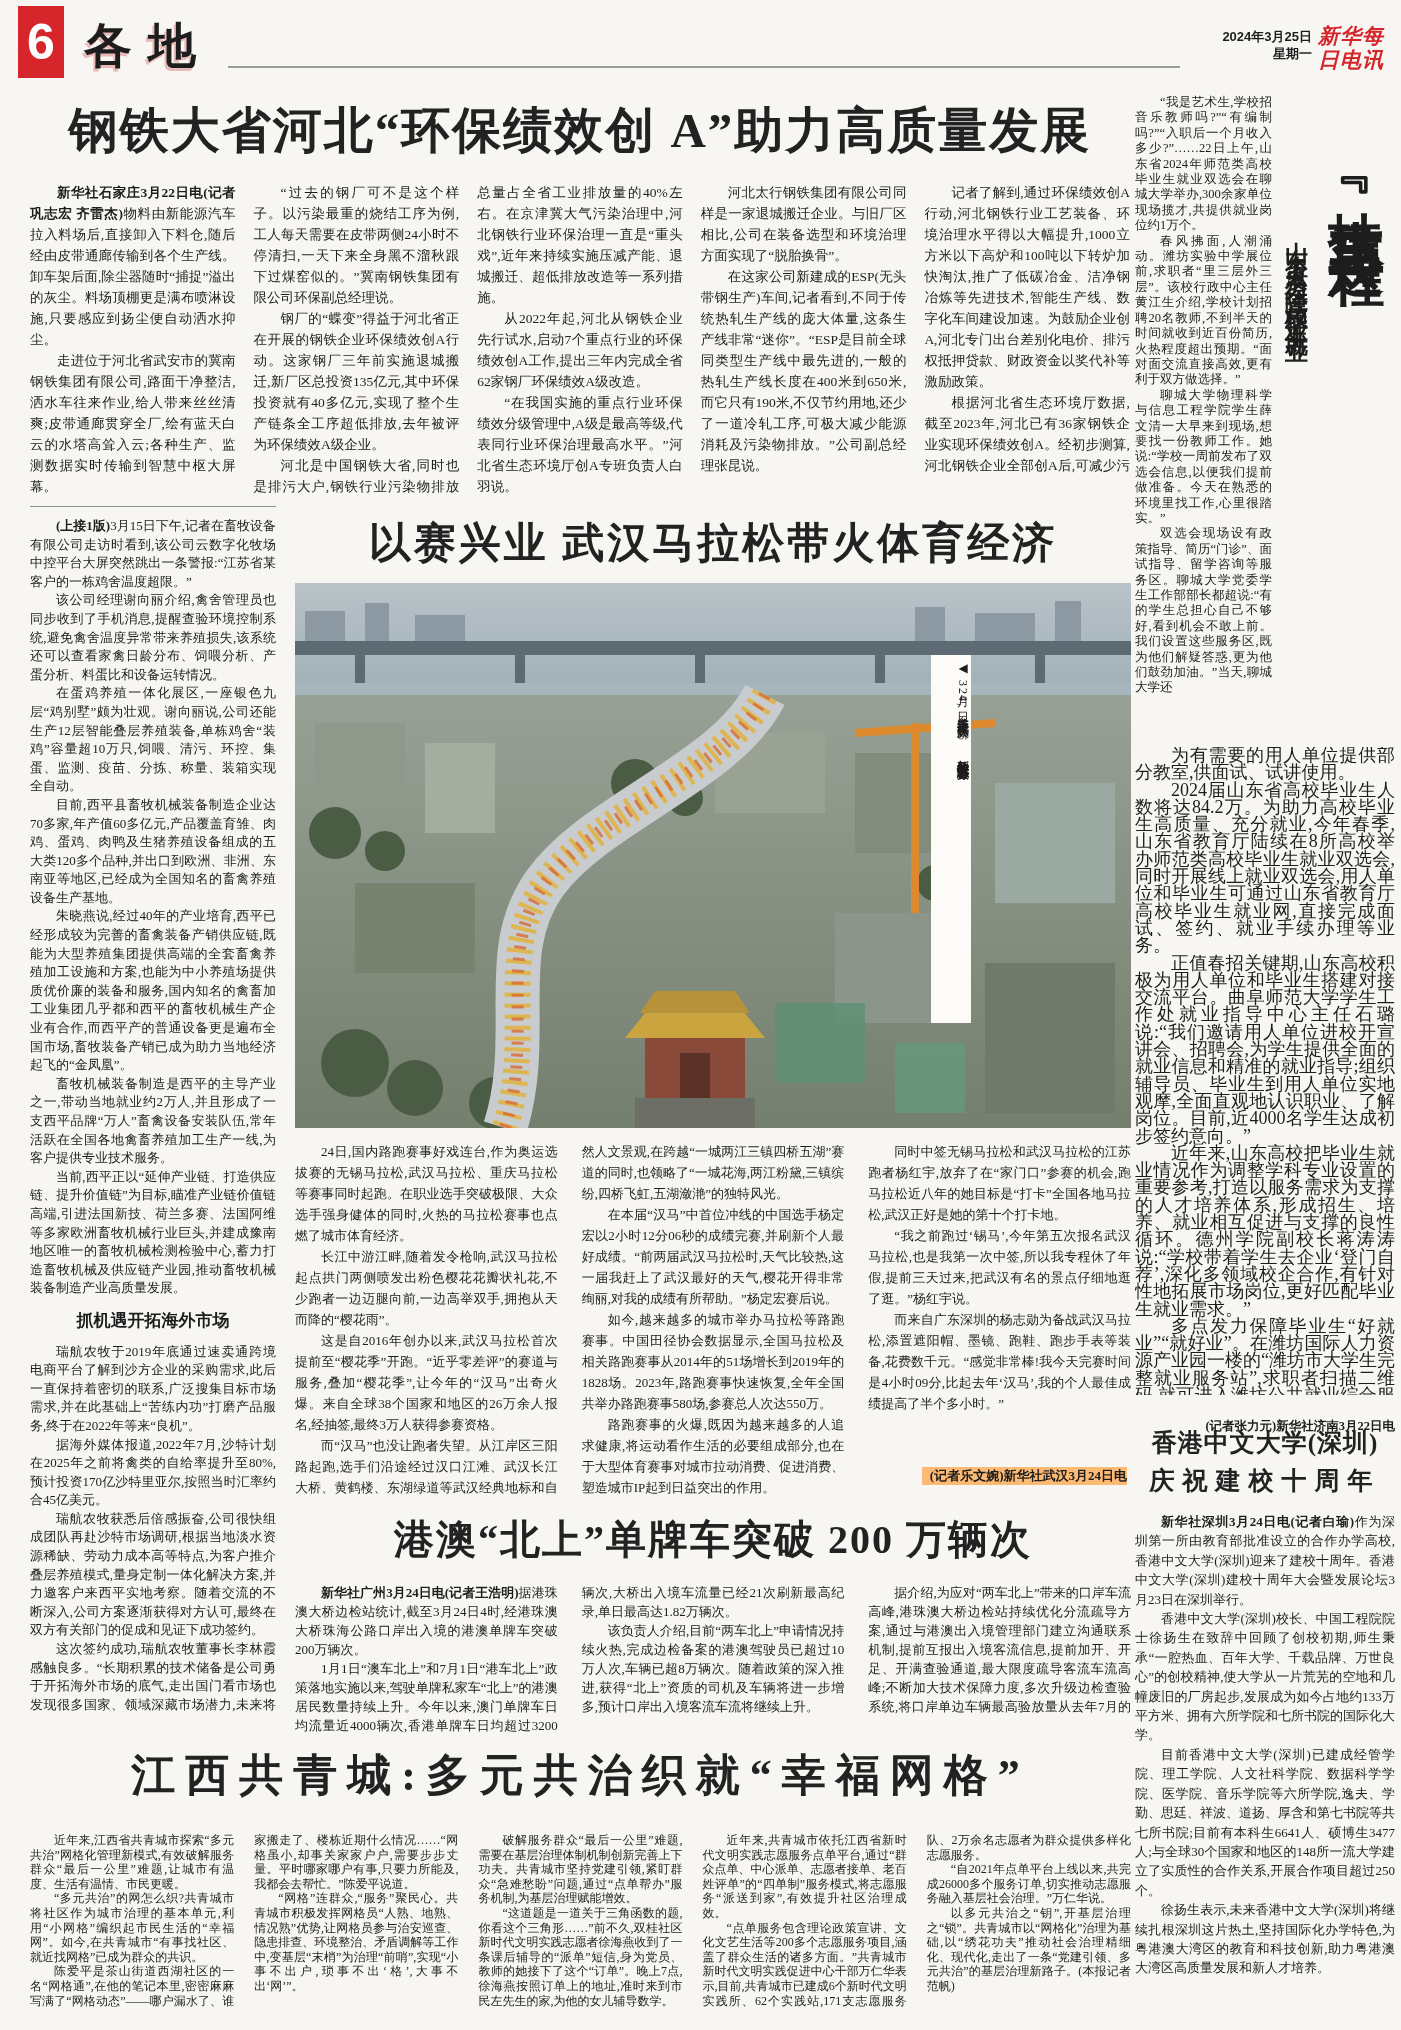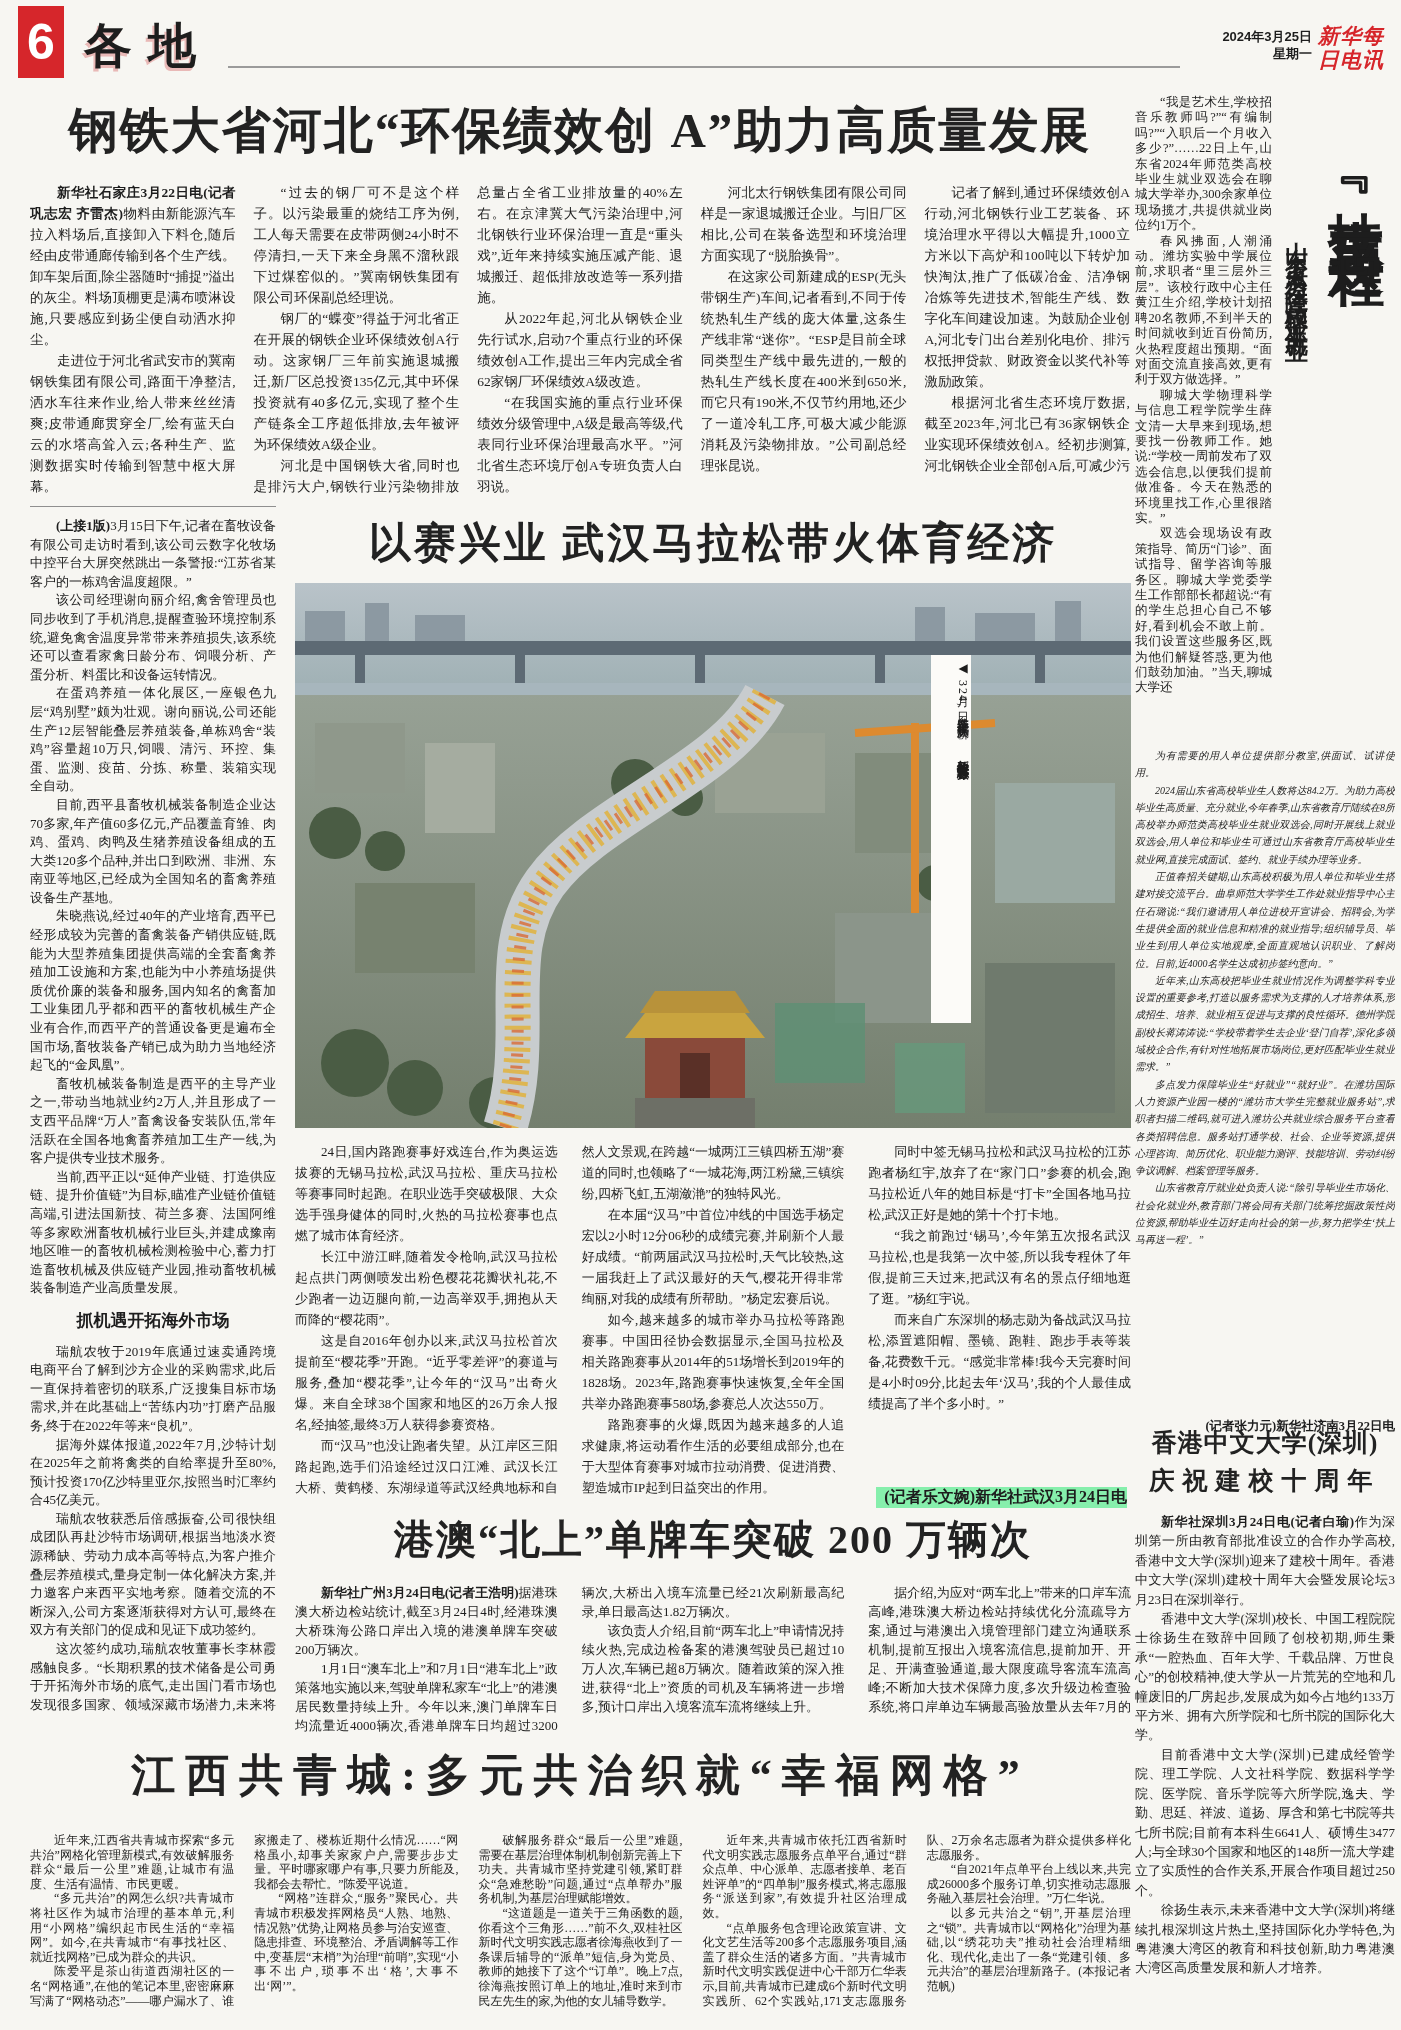--- a/index.html
+++ b/index.html
@@ -35,42 +35,42 @@
   .marathon{left:295px;top:515px;width:836px;}
   .marathon h2{font-size:42px;text-align:center;letter-spacing:3px;white-space:nowrap;}
   .photo{position:absolute;left:0;top:68px;width:836px;height:545px;background:#9aa49c;}
   .photo svg{display:block;}
   .caption{position:absolute;left:636px;top:72px;width:40px;height:368px;background:#fcfbf8;
 writing-mode:vertical-rl;font-size:12px;line-height:13px;padding:6px 2px;box-sizing:border-box;
 letter-spacing:1px;}
   .caption .credit{margin-top:14px;font-weight:700;}
   .marathon .body{position:absolute;left:0;top:626px;width:836px;height:372px;column-count:3;
 column-gap:24px;column-fill:auto;font-size:13px;line-height:21px;overflow:hidden;}
-  .marathon .byline{position:absolute;right:4px;top:972px;font-size:16px;font-weight:700;
-background:#86efac;padding-left:8px;}
+  .marathon .byline{position:absolute;right:4px;top:952px;font-size:13px;font-weight:700;
+background:#fdba74;padding-left:8px;}
   
   .gangao{left:295px;top:1512px;width:836px;}
   .gangao h2{font-size:40px;text-align:center;letter-spacing:2px;white-space:nowrap;}
   .gangao .body{margin-top:16px;height:152px;column-count:3;column-gap:24px;column-fill:auto;
 font-size:13px;line-height:19px;overflow:hidden;}
   
   .jiangxi{left:30px;top:1746px;width:1101px;}
   .jiangxi h2{font-size:44px;text-align:center;letter-spacing:10px;white-space:nowrap;}
   .jiangxi .body{margin-top:28px;height:182px;column-count:5;column-gap:20px;column-fill:auto;
 font-size:12px;line-height:14.6px;overflow:hidden;}
   
   .shandong{left:1135px;top:95px;width:260px;}
   .sd-top{display:flex;height:642px;}
   .sd-lead{width:152px;height:642px;font-size:12.5px;line-height:15.4px;overflow:hidden;}
   .sd-sub{writing-mode:vertical-rl;font-size:23px;font-weight:700;letter-spacing:7px;
 margin-left:10px;margin-top:128px;height:392px;
 font-family:"Liberation Sans","DejaVu Sans",sans-serif;}
   .sd-head{writing-mode:vertical-rl;font-size:56px;font-weight:700;margin-left:6px;
 margin-top:64px;height:560px;letter-spacing:8px;}
-  .sd-cont{margin-top:10px;height:648px;font-size:10px;line-height:17.3px;overflow:hidden;font-style:italic;}
+  .sd-cont{margin-top:10px;height:648px;font-size:18px;line-height:17.3px;overflow:hidden;}
   .sd-byline{text-align:right;font-size:12.5px;font-weight:700;margin-top:23px;}
   
   .hk{left:1135px;top:1424px;width:260px;}
   .hk h3{font-size:25px;text-align:center;line-height:38px;letter-spacing:1px;}
   .hk .l2{letter-spacing:8px;}
   .hk .body{margin-top:12px;height:488px;font-size:13px;line-height:19.4px;overflow:hidden;}
 </style>
 </head>
 <body>
 

